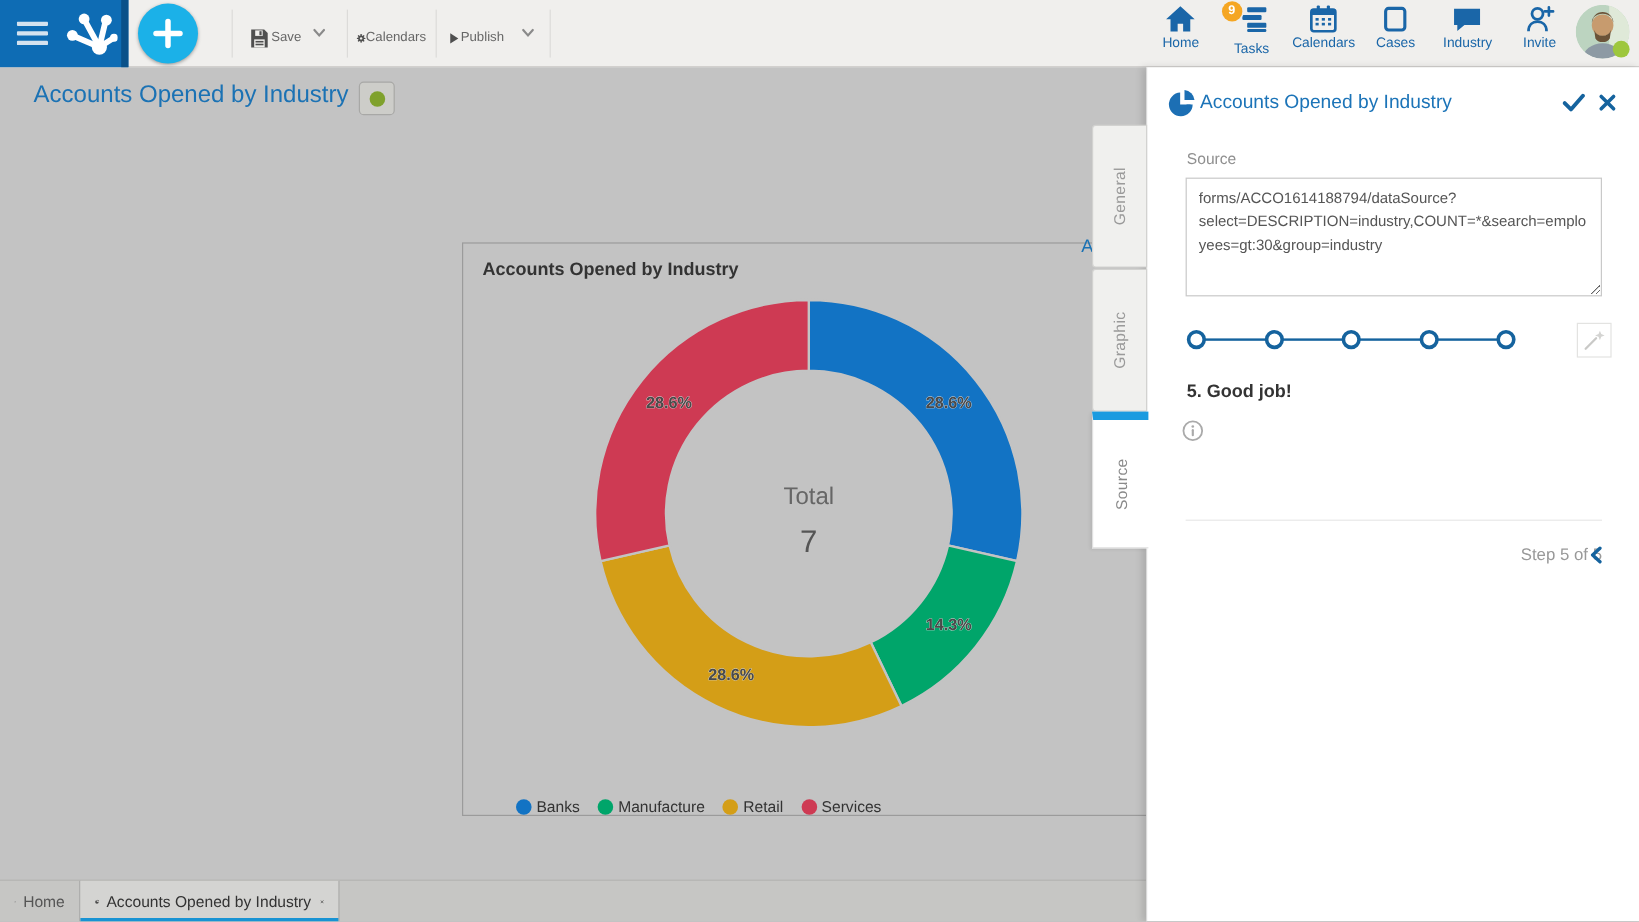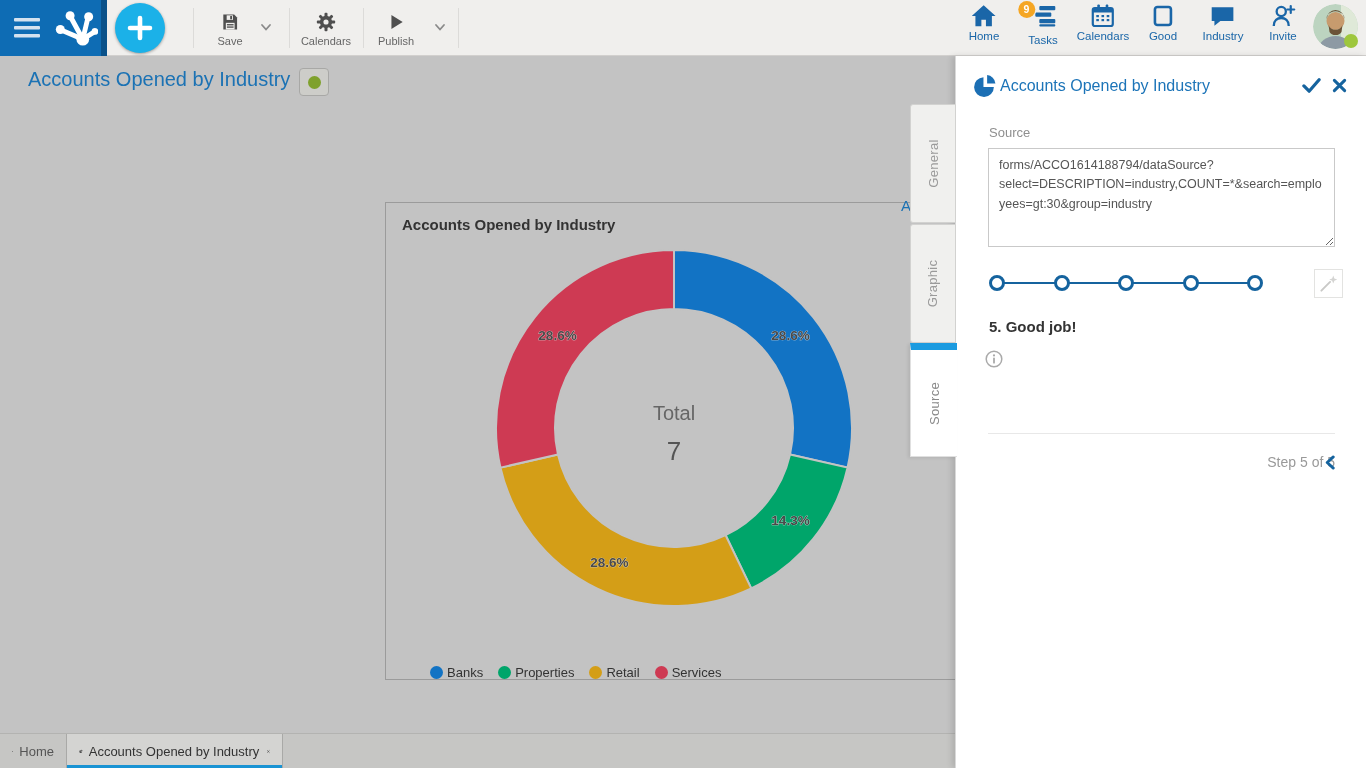--- a/index.html
+++ b/index.html
@@ -7,21 +7,21 @@
   body { font-family:"Liberation Sans", sans-serif; background:#c3c3c3; }
   #app { position:relative; width:1366px; height:768px; overflow:hidden; background:#c3c3c3; }
 
   
   .topbar { position:absolute; left:0; top:0; width:1366px; height:56px; background:#f0efed; border-bottom:1px solid #d2d0ce; z-index:40; }
   .logo-block { position:absolute; left:0; top:0; width:107px; height:56px; background:#0e6cb4; border-right:6px solid #0a5189; display:flex; align-items:center; }
   .hamburger { position:absolute; left:14px; top:18px; width:26px; height:20px; cursor:pointer; }
   .app-logo { position:absolute; left:50px; top:7px; width:48px; height:43px; }
   .plus-btn { position:absolute; left:115px; top:3px; width:50px; height:50px; border-radius:50%; background:#1bb1e8; box-shadow:0 1px 3px rgba(0,0,0,.35); display:flex; align-items:center; justify-content:center; cursor:pointer; }
   .tb-divider { position:absolute; top:8px; width:1px; height:40px; background:#dcdbd9; }
-  .tool-btn { position:absolute; top:12px; display:flex; flex-direction:column; align-items:center; cursor:pointer; }
+  .tool-btn { position:absolute; top:22px; display:flex; flex-direction:row; cursor:pointer; }
   .tool-btn .lbl { font-size:11px; color:#666; margin-top:3px; }
   .chev { position:absolute; top:20px; cursor:pointer; }
   .nav-item { position:absolute; top:4px; transform:translateX(-50%); display:flex; flex-direction:column; align-items:center; cursor:pointer; }
   .nav-item .lbl { font-size:11.5px; color:#1a66a8; margin-top:2px; }
   .badge { position:absolute; left:-12px; top:-3px; width:17px; height:17px; border-radius:50%; background:#f5a623; color:#fff; font-size:10.5px; font-weight:bold; line-height:17px; text-align:center; box-shadow:0 0 0 1px #f0efed; }
   .avatar-wrap { position:absolute; left:1313px; top:4px; width:45px; height:45px; cursor:pointer; }
   .avatar-wrap svg { border-radius:50%; }
   .status-dot { position:absolute; left:31px; top:30px; width:14px; height:14px; border-radius:50%; background:#9ec73d; }
 
   
@@ -199,21 +199,21 @@
             <rect x="15.9" y="15" width="2.6" height="2.2"></rect>
         </g>
       </svg>
       <span class="lbl">Calendars</span>
     </div>
 
     <div class="nav-item" style="left:1163px">
       <svg width="26" height="24" viewBox="0 0 24 24">
         <rect x="4" y="3" width="16" height="18" rx="2.5" fill="none" stroke="#1a66a8" stroke-width="2.6"></rect>
       </svg>
-      <span class="lbl">Good</span>
+      <span class="lbl">Cases</span>
     </div>
 
     <div class="nav-item" style="left:1223px">
       <svg width="26" height="24" viewBox="0 0 24 22">
         <path d="M2 3 h20 v12.5 h-12 l-5.5 4.5 v-4.5 H2 Z" fill="#1a66a8"></path>
       </svg>
       <span class="lbl">Industry</span>
     </div>
 
     <div class="nav-item" style="left:1283px">
@@ -266,21 +266,21 @@
         <text x="190" y="182" class="center-label">Total</text>
         <text x="190" y="222" class="center-value">7</text>
       </svg>
     <div class="legend">
       <div class="legend-item">
         <span class="legend-dot" style="background: rgb(18, 115, 196);"></span>
         <span class="lbl">Banks</span>
       </div>
       <div class="legend-item">
         <span class="legend-dot" style="background: rgb(0, 165, 106);"></span>
-        <span class="lbl">Properties</span>
+        <span class="lbl">Manufacture</span>
       </div>
       <div class="legend-item">
         <span class="legend-dot" style="background: rgb(212, 158, 23);"></span>
         <span class="lbl">Retail</span>
       </div>
       <div class="legend-item">
         <span class="legend-dot" style="background: rgb(206, 58, 83);"></span>
         <span class="lbl">Services</span>
       </div>
     </div>

